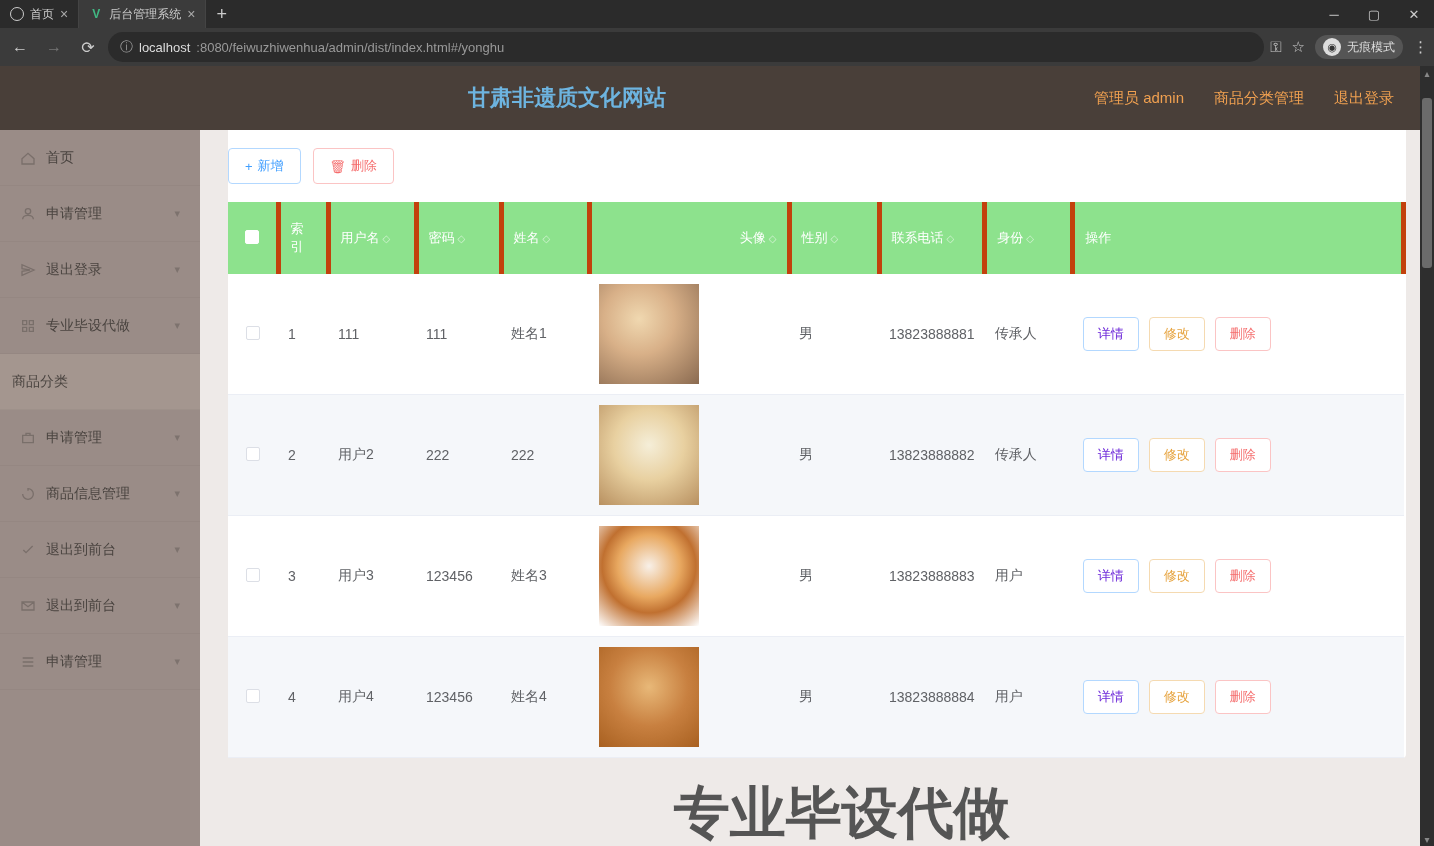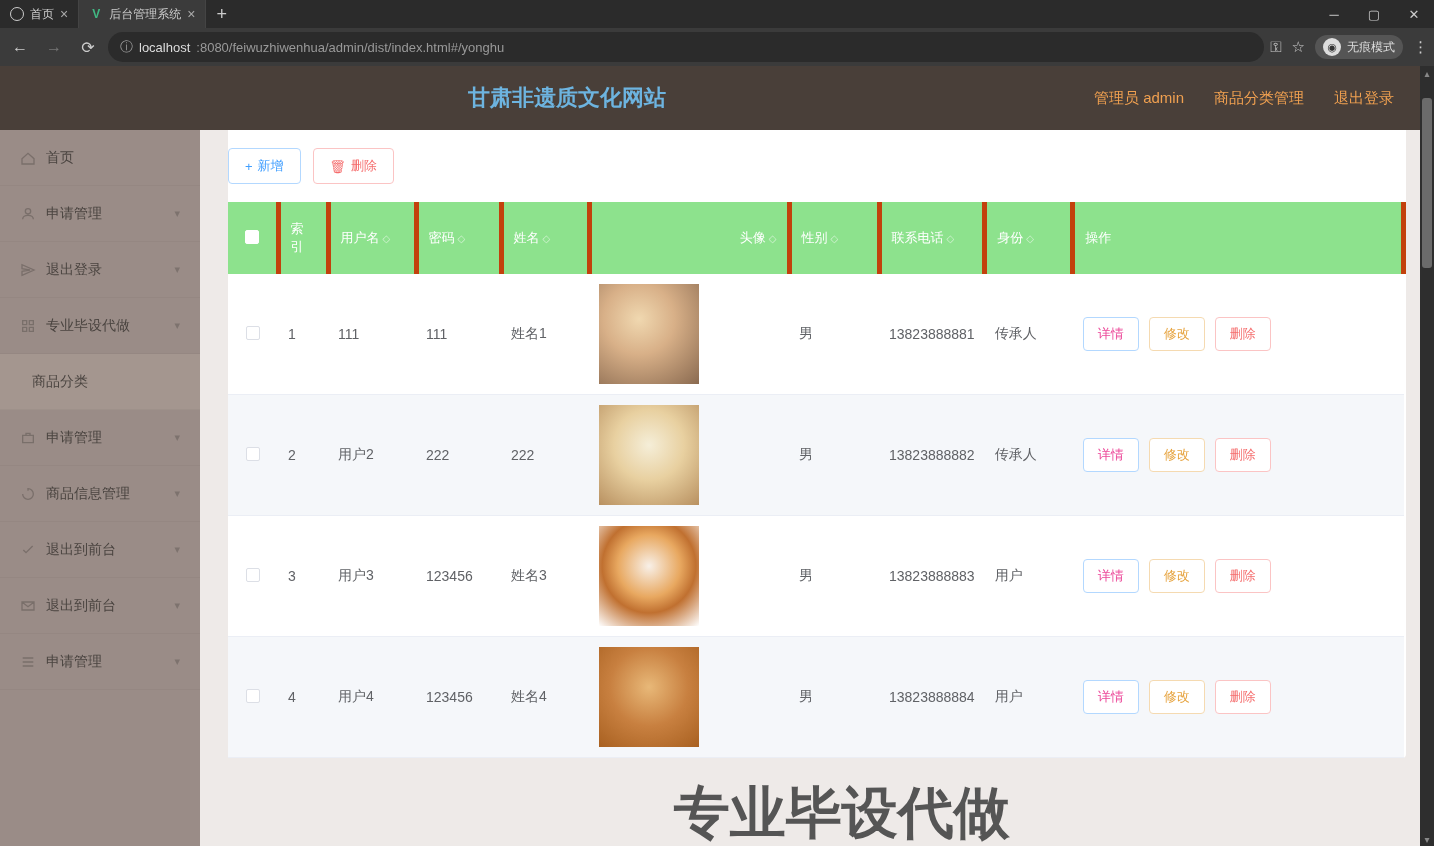--- a/index.html
+++ b/index.html
@@ -26,32 +26,32 @@
 
 .page { background: #493f39; height: calc(846px - 66px); display: flex; flex-direction: column; position: relative; }
 .topbar { height: 64px; display: flex; align-items: center; padding: 0 40px; }
 .logo-title { color: #6db4e0; font-size: 22px; font-weight: bold; margin: 0 auto; }
 .top-links { display: flex; gap: 30px; color: #f0a050; font-size: 15px; }
 .top-links span { cursor: pointer; white-space: nowrap; }
 
 .layout { flex: 1; display: flex; overflow: hidden; }
 .sidebar { width: 200px; background: #9a8c87; display: flex; flex-direction: column; overflow-y: auto; }
 .sidebar-item { height: 56px; display: flex; align-items: center; padding: 0 20px; color: #4a4440; font-size: 14px; gap: 10px; cursor: pointer; border-bottom: 1px solid rgba(0,0,0,0.03); position: relative; }
-.sidebar-item.sub { padding-left: 32px; background: #a4968f; }
+.sidebar-item.sub { padding-left: 12px; background: #a4968f; }
 .sidebar-item .side-icon { width: 16px; height: 16px; opacity: 0.4; }
 .chev { margin-left: auto; opacity: 0.35; font-size: 11px; }
 
 .main { flex: 1; background: #eeeae8; padding: 0 28px 20px 28px; overflow: hidden; position: relative; }
 .card { background: #fff; border-radius: 4px; padding: 18px 0 0 0; margin-top: -10px; position: relative; }
 .toolbar { display: flex; gap: 12px; padding: 10px 0 18px 0; }
 .btn { display: inline-flex; align-items: center; gap: 5px; padding: 8px 16px; border: 1px solid #dcdfe6; background: #fff; border-radius: 4px; font-size: 13px; cursor: pointer; }
 .btn.add { color: #409eff; border-color: #b3d8ff; }
 .btn.del { color: #f56c6c; border-color: #fbc4c4; }
 .btn.sm { padding: 7px 14px; font-size: 13px; }
-.btn.info { color: #ec4899; border-color: #b3d8ff; }
+.btn.info { color: #6d28d9; border-color: #b3d8ff; }
 .btn.edit { color: #e6a23c; border-color: #f5dab1; }
 .btn.danger { color: #f56c6c; border-color: #fbc4c4; }
 
 table { width: 100%; border-collapse: collapse; }
 thead th { background: #8de28d; color: #fff; font-weight: normal; font-size: 13px; padding: 18px 10px; text-align: left; border-right: 5px solid #c2410c; }
 thead th .sort { color: rgba(255,255,255,0.6); font-size: 10px; margin-left: 3px; }
 tbody td { padding: 10px; font-size: 14px; color: #606266; border-bottom: 1px solid #ebeef5; }
 tbody tr:nth-child(even) { background: #f5f7fa; }
 tbody tr:nth-child(odd) { background: #fff; }
 .chk { width: 14px; height: 14px; border: 1px solid #dcdfe6; border-radius: 2px; display: inline-block; background: #fff; }

